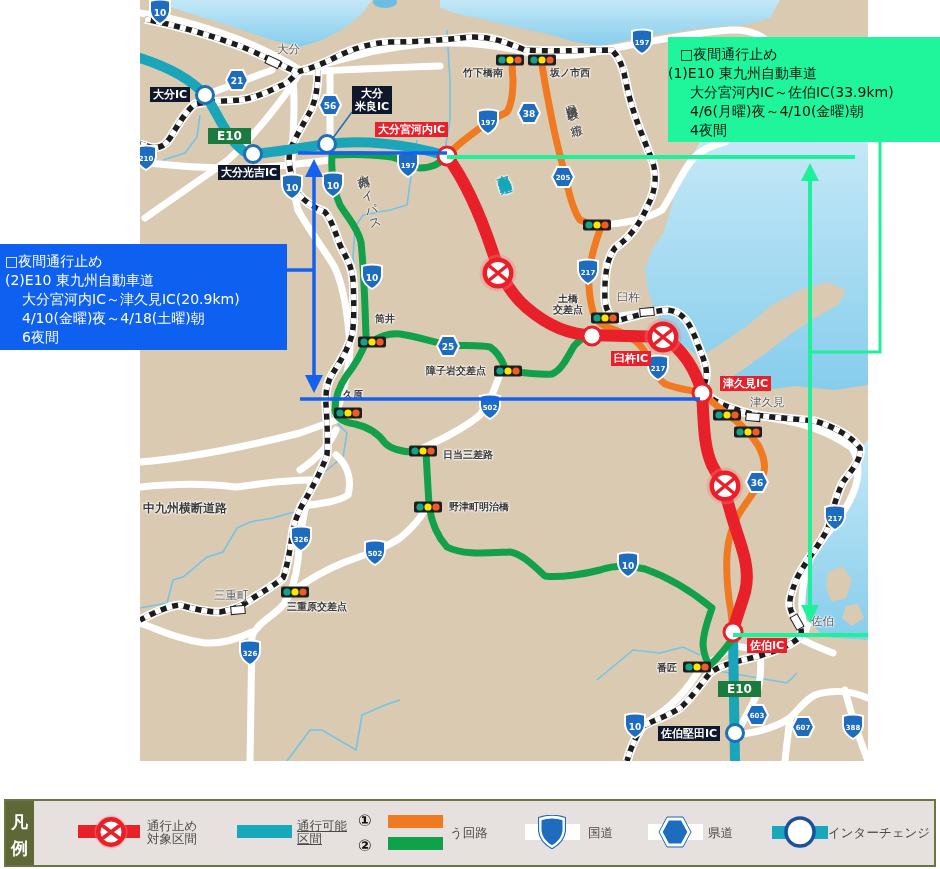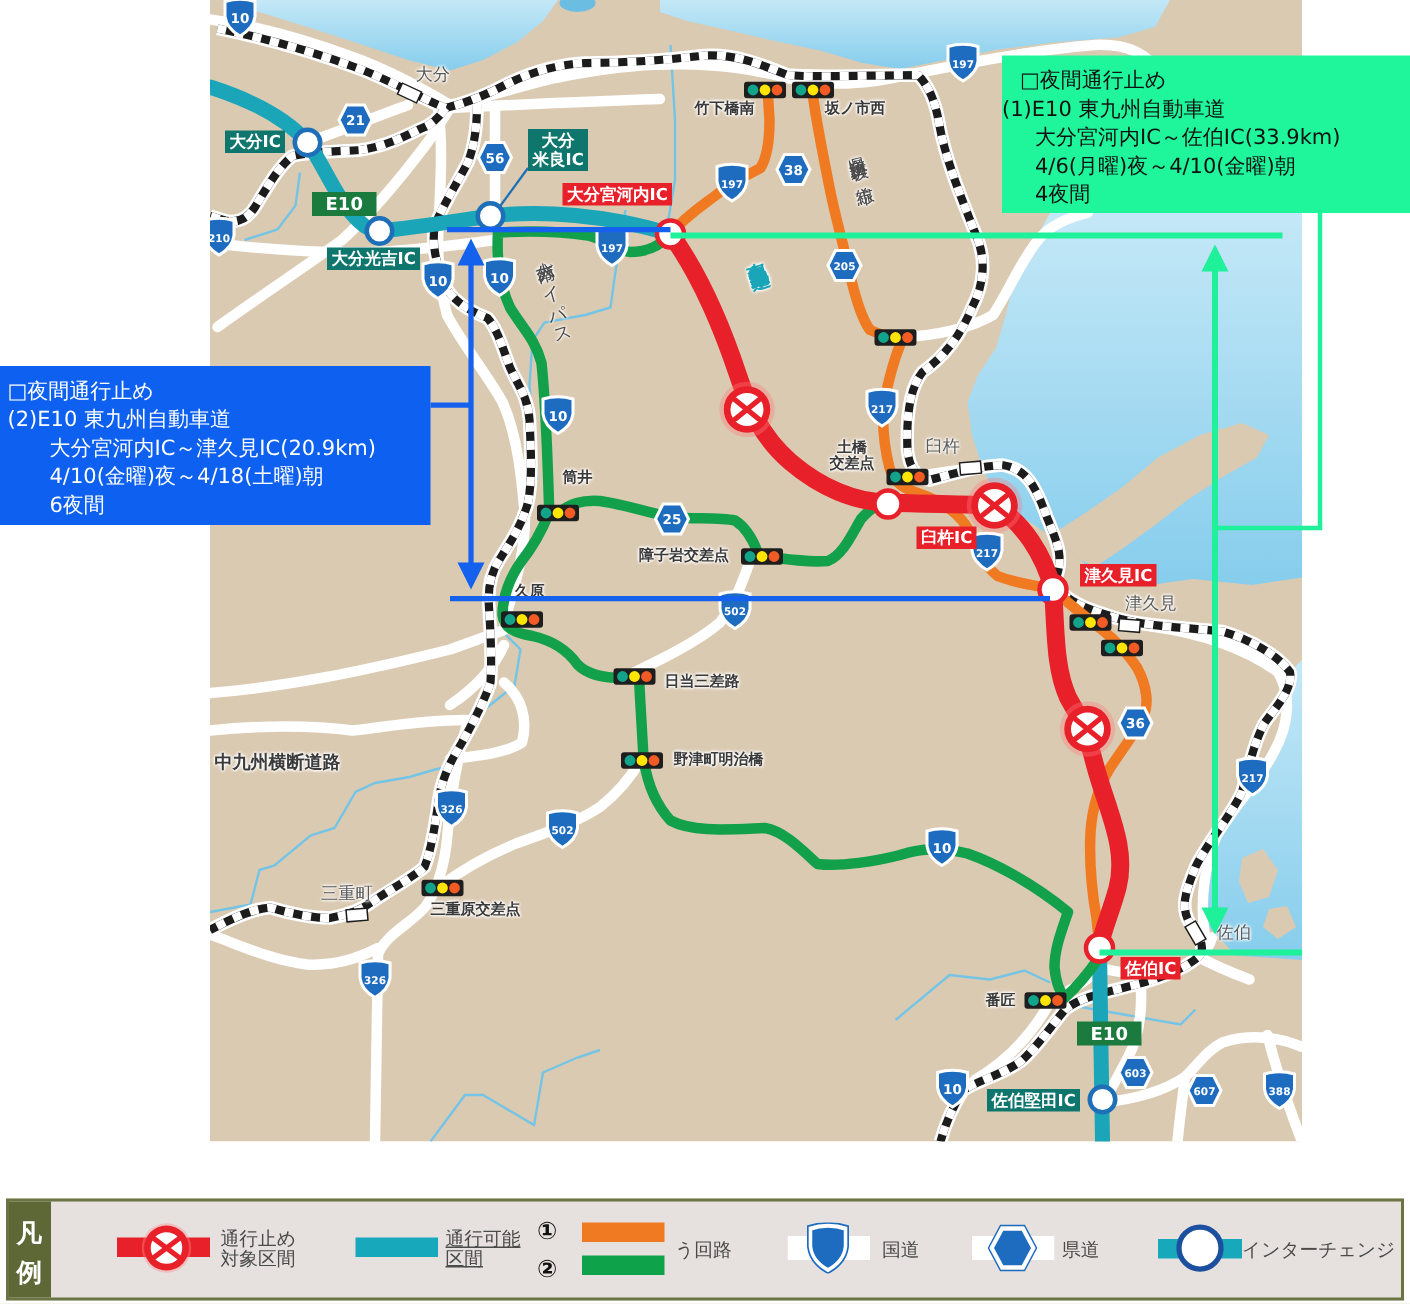--- a/index.html
+++ b/index.html
@@ -6,32 +6,32 @@
   body{width:940px;height:869px;position:relative;overflow:hidden;font-family:"DejaVu Sans",sans-serif;}
   .layer{position:absolute;left:0;top:0;width:940px;height:869px;}
   #base-map{z-index:1;}
   #map-labels{z-index:2;}
   #overlay-lines{z-index:3;}
   .lbl{position:absolute;white-space:nowrap;font-size:10px;line-height:11px;font-weight:bold;color:#3a3a3a;
        text-shadow:0 0 2px #fff,0 0 2px #fff,0 0 2px #fff,0 0 3px #fff;}
   .place{font-weight:normal;color:#5a5a5a;font-size:11.5px;line-height:12px;}
   .roadname{font-weight:bold;color:#3b3b3b;font-size:12px;}
   .ic-label{position:absolute;white-space:nowrap;color:#fff;font-weight:bold;font-size:11px;line-height:15px;padding:0 3px;text-align:center;}
-  .ic-label.open{background:#0f766e;text-align:center;}
+  .ic-label.open{background:#0f172a;text-align:center;}
   .ic-label.closed{background:#e8202a;}
   .ic-label span{display:block;}
   .badge{position:absolute;background:#1b7a3d;color:#fff;font-weight:bold;font-size:12px;line-height:16px;width:43px;text-align:center;}
   .vtext{position:absolute;writing-mode:vertical-rl;white-space:nowrap;font-size:12px;line-height:13px;letter-spacing:1px;
          transform-origin:top center;text-shadow:0 0 2px #fff,0 0 2px #fff,0 0 3px #fff;}
   .callout{position:absolute;z-index:4;box-sizing:border-box;font-size:14px;line-height:19px;padding-top:8px;}
   .callout .ln{display:block;white-space:nowrap;}
   #callout-1{left:668px;top:37px;width:272px;height:105px;background:#1ff59b;color:#111;}
   #callout-2{left:0;top:244px;width:287px;height:106px;background:#0d60f0;color:#fff;}
   .ind-a{padding-left:12px;} .ind-b{padding-left:0;} .ind-c{padding-left:22px;}
-  #callout-2 .ind-a,#callout-2 .ind-b{padding-left:5px;} #callout-2 .ind-c{padding-left:33px;}
+  #callout-2 .ind-a,#callout-2 .ind-b{padding-left:5px;} #callout-2 .ind-c{padding-left:22px;}
 
   #legend{position:absolute;z-index:5;left:4px;top:799px;width:932px;height:68px;box-sizing:border-box;
           border:2px solid #6b7442;background:#e6e1de;}
   #legend .title{position:absolute;left:0;top:0;width:28px;height:100%;background:#5e6836;color:#fff;font-weight:bold;font-size:17px;}
   #legend .title span{position:absolute;left:5px;display:block;}
   .lg{position:absolute;}
   .lg-text{position:absolute;white-space:nowrap;font-size:12.5px;line-height:13px;color:#4a4a4a;}
   .lg-text span{display:block;}
   .lg-bar{position:absolute;height:13px;}
   .lg-marker{position:absolute;font-size:16px;font-weight:bold;color:#111;line-height:16px;}

